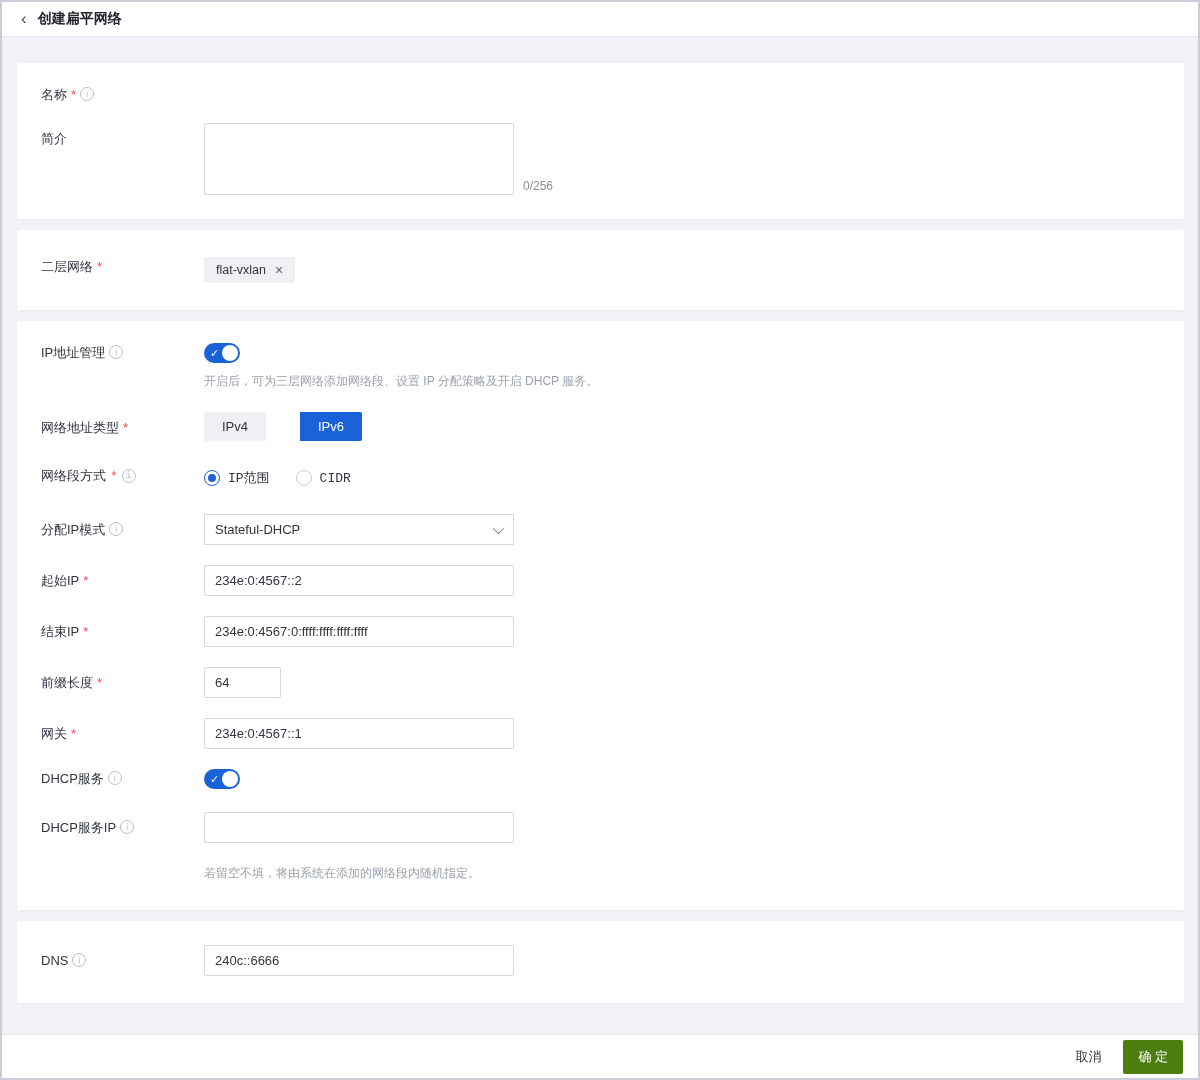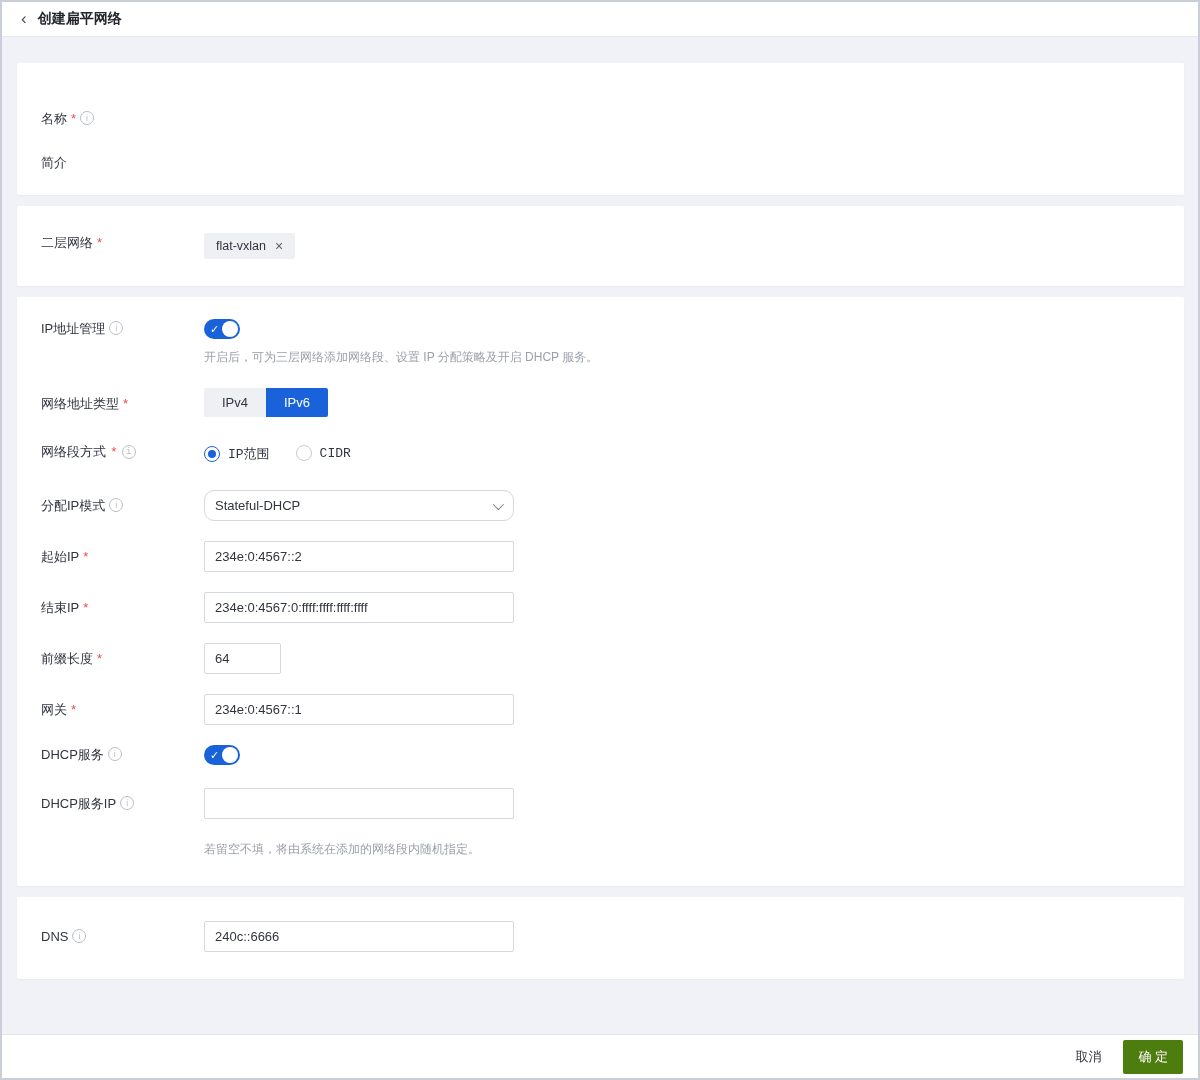--- a/index.html
+++ b/index.html
@@ -34,21 +34,21 @@
 
   
   .content { flex: 1 1 auto; padding: 26px 14px 0 15px; overflow: hidden; }
   .card {
     background: #fff;
     border-radius: 2px;
     box-shadow: 0 1px 2px rgba(30,40,60,0.04);
     margin-bottom: 11px;
     padding: 22px 24px 4px 24px;
   }
-  .card.c1 { padding-top: 40px; padding-bottom: 4px; }
+  .card.c1 { padding-top: 16px; padding-bottom: 4px; }
   .card.c2 { padding-top: 27px; padding-bottom: 27px; }
   .card.c3 { padding-bottom: 8px; }
   .card.c4 { padding-top: 24px; padding-bottom: 23px; }
 
   .row { display: flex; margin-bottom: 20px; }
   .row:last-child { margin-bottom: 20px; }
   .row-label {
     width: 163px;
     flex: 0 0 163px;
     font-size: 13px;
@@ -135,38 +135,38 @@
   .toggle .check {
     position: absolute;
     left: 6px; top: 3px;
     color: #fff;
     font-size: 11px;
     line-height: 14px;
   }
   .hint { font-size: 12px; color: #9aa0ab; margin-top: 6px; line-height: 17px; }
 
   
-  .seg-group { display: inline-flex; }
+  .seg-group { display: inline-flex; gap: 34px; }
   .seg-btn {
     height: 29px;
     min-width: 62px;
     padding: 0 16px;
     font-size: 13px;
     border: none;
     background: #eef0f4;
     color: #303540;
     cursor: pointer;
     font-family: "Liberation Sans", "DejaVu Sans", sans-serif;
   }
   .seg-btn:first-child { border-radius: 2px 0 0 2px; }
   .seg-btn:last-child { border-radius: 0 2px 2px 0; }
   .seg-btn.selected { background: #1a62d9; color: #fff; }
 
   
-  .radio-group { display: flex; align-items: flex-start; gap: 26px; padding-top: 2px; }
+  .radio-group { display: flex; align-items: center; gap: 26px; padding-top: 2px; }
   .radio-opt { display: flex; align-items: center; gap: 8px; cursor: pointer; }
   .radio-circle {
     width: 16px; height: 16px;
     border-radius: 50%;
     border: 1px solid #c8ccd3;
     background: #fff;
     position: relative;
   }
   .radio-circle.checked { border-color: #1a62d9; }
   .radio-circle.checked::after {
@@ -177,21 +177,21 @@
     border-radius: 50%;
     background: #1a62d9;
   }
   .radio-label { font-size: 13px; color: #303540; }
 
   
   .select-box {
     width: 310px;
     height: 31px;
     border: 1px solid #d4d8df;
-    border-radius: 10px;
+    border-radius: 0;
     padding: 0 12px 0 10px;
     font-size: 13px;
     color: #32353f;
     background: #fff;
     display: flex;
     align-items: center;
     justify-content: space-between;
     cursor: pointer;
   }
   .chevron-down {
@@ -245,20 +245,26 @@
     <div class="row">
       <div class="row-label">
         <span>名称</span>
         <span class="req">*</span>
         <span class="info-icon">i</span>
       </div>
     </div>
     <div class="row">
       <div class="row-label">
         <span>简介</span>
+      </div>
+      <div class="row-control">
+        <div class="textarea-wrap">
+          <textarea class="text-area" value="" style=""></textarea>
+          <span class="char-counter">0/256</span>
+        </div>
       </div>
     </div>
   </div>
 
   <div class="card c2">
     <div class="row" style="margin-bottom:0;">
       <div class="row-label top">
         <span>二层网络</span>
         <span class="req">*</span>
       </div>

